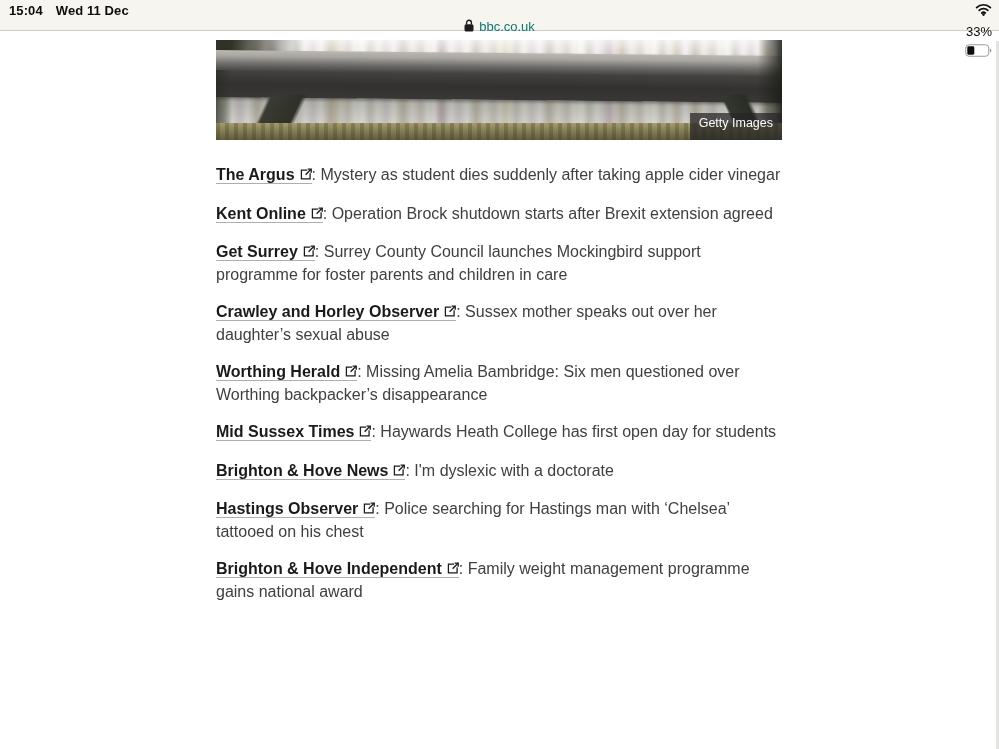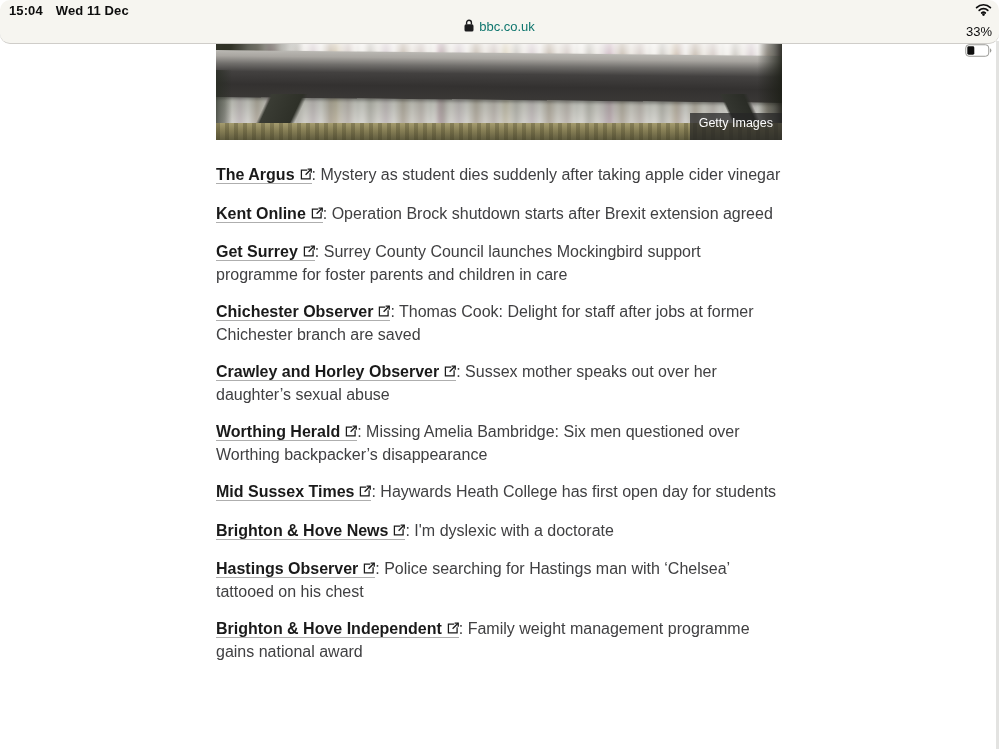--- a/index.html
+++ b/index.html
@@ -7,25 +7,24 @@
     width: 999px; height: 749px;
     overflow: hidden;
     background: #ffffff;
     font-family: "Liberation Sans", "DejaVu Sans", sans-serif;
     -webkit-font-smoothing: antialiased;
   }
 
   
   .statusbar {
     position: absolute; top: 0; left: 0;
-    width: 999px; height: 44px;
+    width: 999px; height: 31px;
     background: #f6f5f0;
     border-bottom: 1px solid #cfcdc9;
     z-index: 10;
-    border-radius: 10px;
   }
   .sb-left {
     position: absolute; top: 3px; left: 9px;
     font-size: 13px; font-weight: 700; color: #0d0d0d;
     letter-spacing: 0.1px;
   }
   .sb-left .sb-date { margin-left: 13px; }
   .sb-right {
     position: absolute; top: 3px; right: 7px;
     display: flex; align-items: flex-end; gap: 5px;
@@ -233,30 +232,20 @@
     <a class="source-link" href="#">
       <span>Get Surrey</span><span class="ext-icon">
         <svg width="13" height="13" viewBox="0 0 13 13">
           <path d="M8.2 2.2 H2.4 V10.9 H11.1 V5.2" fill="none" stroke="#1a1a1a" stroke-width="1.25"></path>
           <path d="M6.6 6.7 L12 1.3" fill="none" stroke="#1a1a1a" stroke-width="1.35"></path>
           <path d="M8.6 1.05 H12.2 V4.65" fill="none" stroke="#1a1a1a" stroke-width="1.35"></path>
         </svg>
       </span></a><span class="sep">: </span><span>Surrey County Council launches Mockingbird support programme for foster parents and children in care</span>
   </p>
 
-  <p class="item">
-    <a class="source-link" href="#">
-      <span>Chichester Observer</span><span class="ext-icon">
-        <svg width="13" height="13" viewBox="0 0 13 13">
-          <path d="M8.2 2.2 H2.4 V10.9 H11.1 V5.2" fill="none" stroke="#1a1a1a" stroke-width="1.25"></path>
-          <path d="M6.6 6.7 L12 1.3" fill="none" stroke="#1a1a1a" stroke-width="1.35"></path>
-          <path d="M8.6 1.05 H12.2 V4.65" fill="none" stroke="#1a1a1a" stroke-width="1.35"></path>
-        </svg>
-      </span></a><span class="sep">: </span><span>Thomas Cook: Delight for staff after jobs at former Chichester branch are saved</span>
-  </p>
 
 
   <p class="item">
     <a class="source-link" href="#">
       <span>Crawley and Horley Observer</span><span class="ext-icon">
         <svg width="13" height="13" viewBox="0 0 13 13">
           <path d="M8.2 2.2 H2.4 V10.9 H11.1 V5.2" fill="none" stroke="#1a1a1a" stroke-width="1.25"></path>
           <path d="M6.6 6.7 L12 1.3" fill="none" stroke="#1a1a1a" stroke-width="1.35"></path>
           <path d="M8.6 1.05 H12.2 V4.65" fill="none" stroke="#1a1a1a" stroke-width="1.35"></path>
         </svg>

